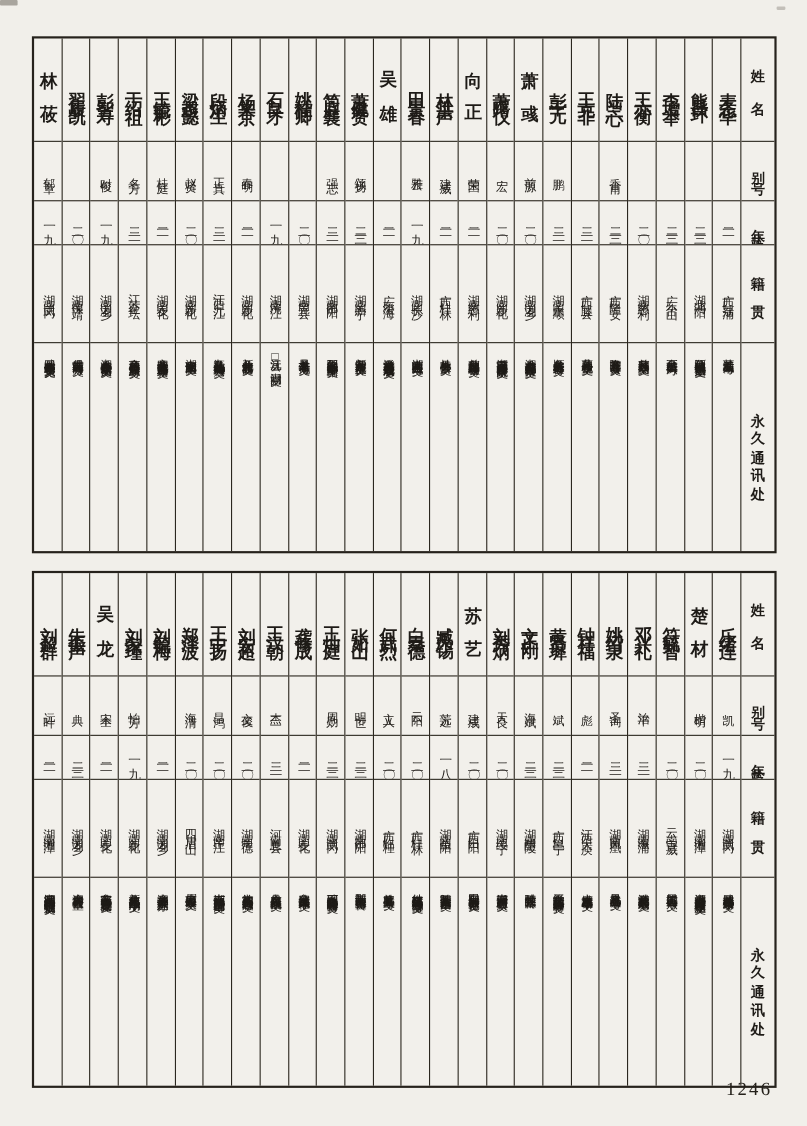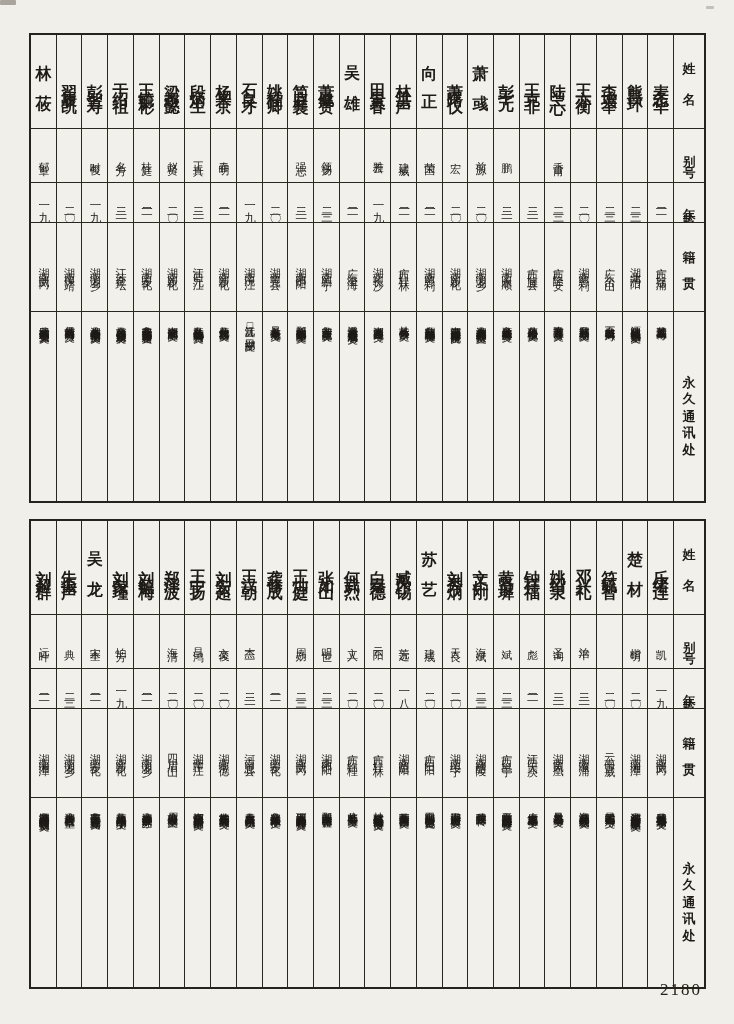--- a/index.html
+++ b/index.html
@@ -944,14 +944,14 @@
           <div class="vtext">二一</div>
         </div>
         <div class="cell r-native native">
           <div class="vtext">湖南湘潭</div>
         </div>
         <div class="cell r-address address">
           <div class="vtext">湘潭县茶园铺邮转黄竹坪铁铺咀刘仪公交</div>
         </div>
       </div>
     </div>
-  <div class="page-number">2180</div>
+  <div class="page-number">1246</div>
 </div>
 
 </body></html>

